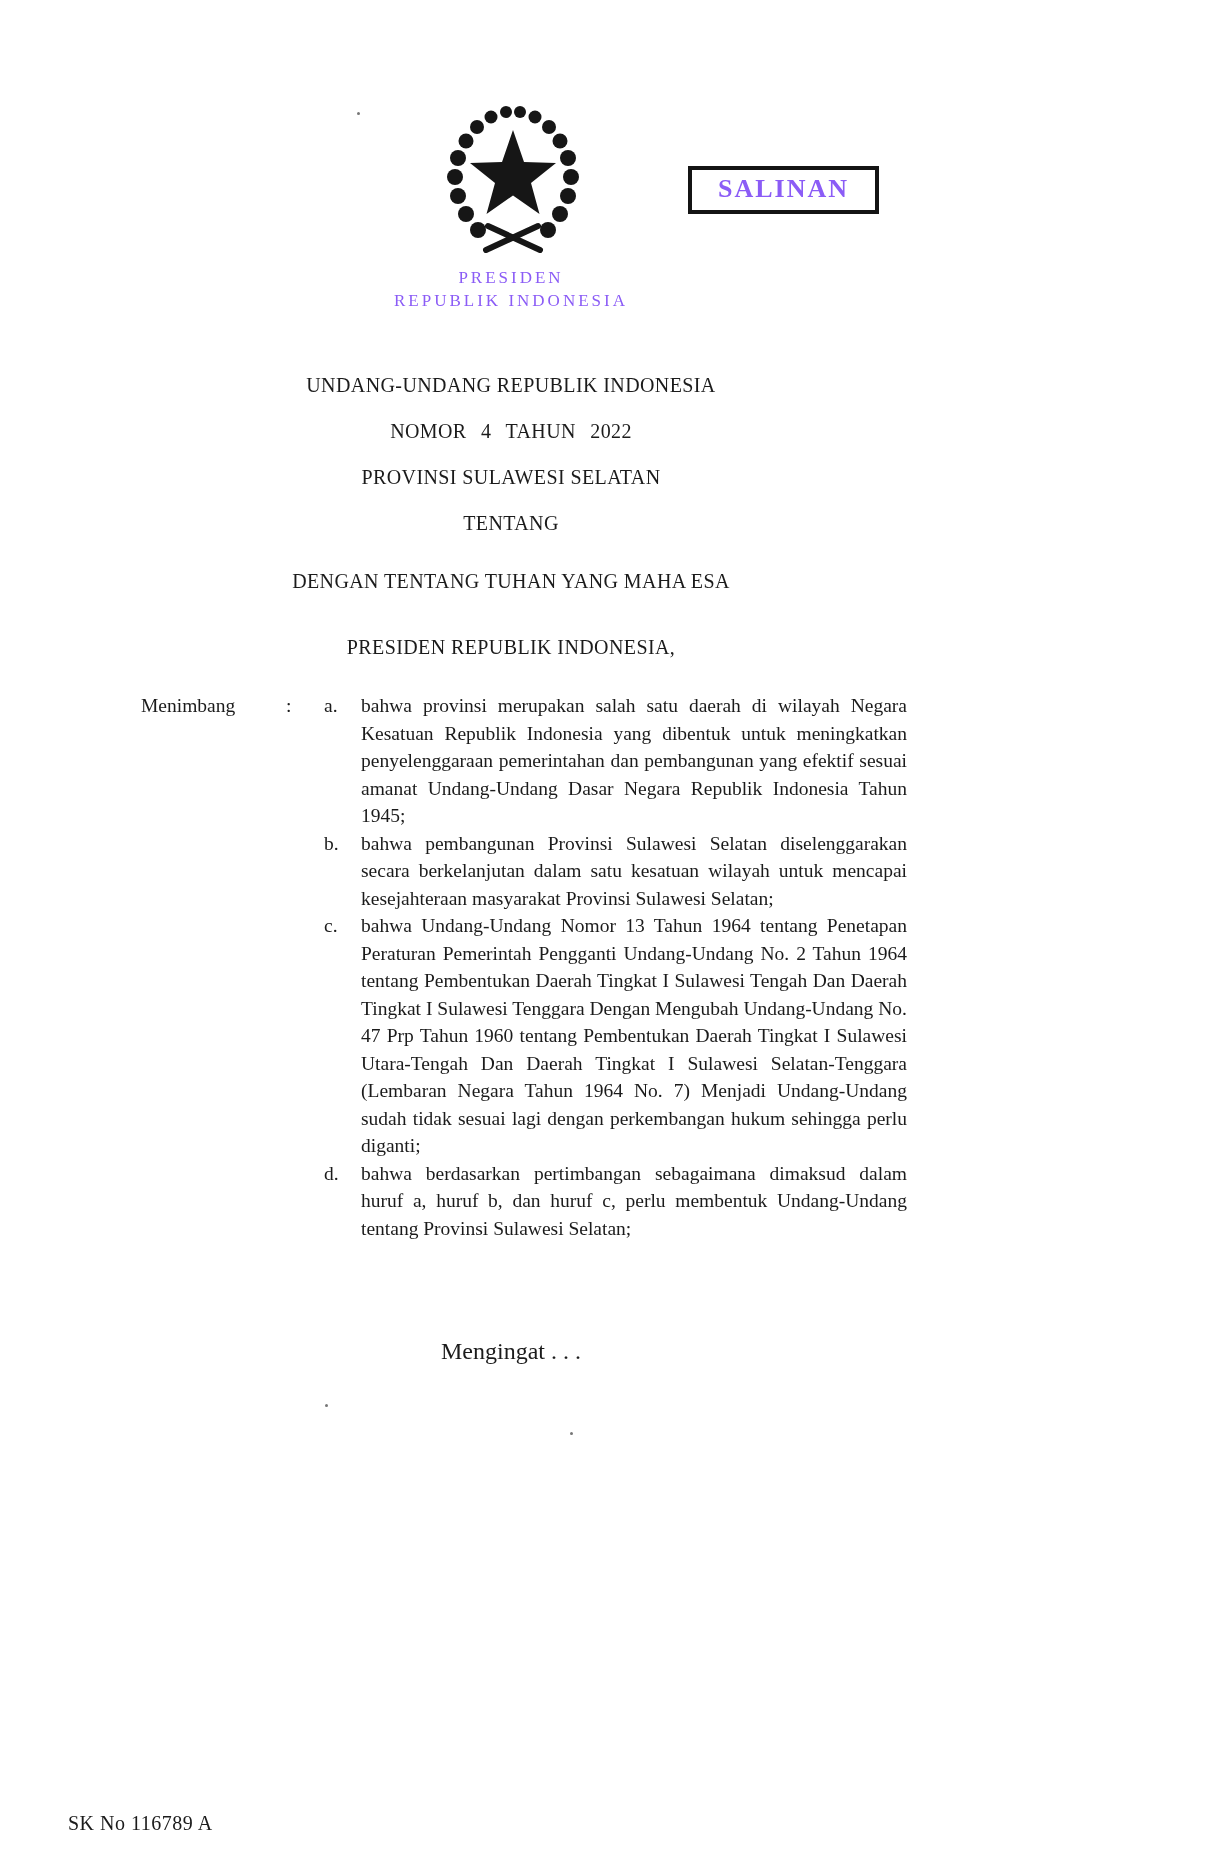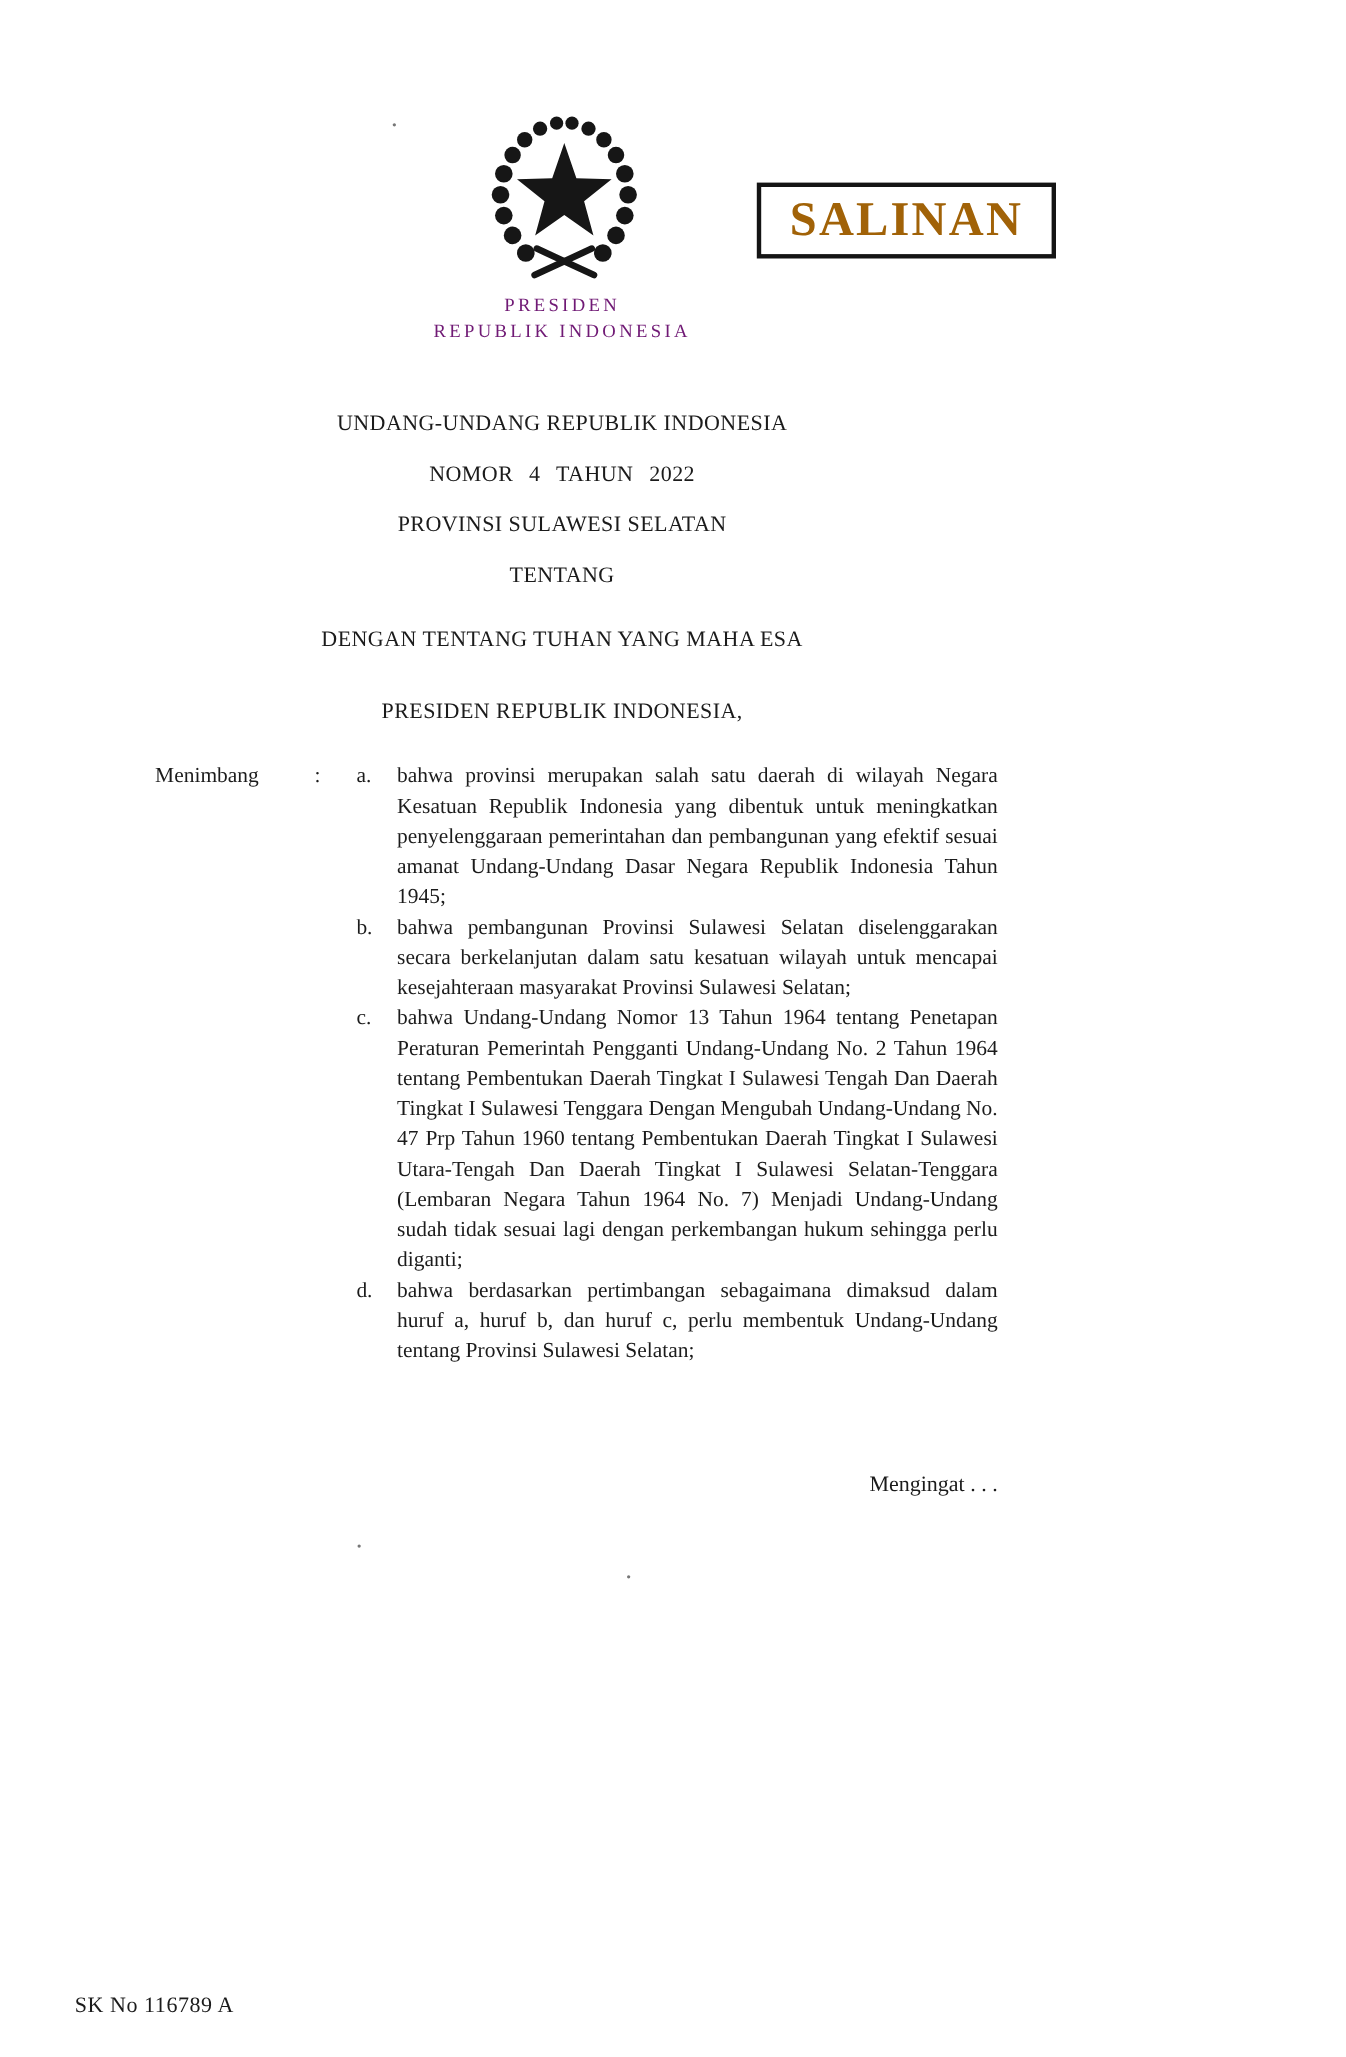--- a/index.html
+++ b/index.html
@@ -31,33 +31,33 @@
     width: 150px;
     height: 160px;
   }
   
   .stamp {
     position: absolute;
     left: 688px;
     top: 166px;
     border: 4px solid #141414;
     padding: 4px 26px 6px 26px;
-    font-size: 44px;
+    font-size: 26px;
     font-weight: bold;
     letter-spacing: 2px;
-    color: #a16207;
+    color: #8b5cf6;
     background: #ffffff;
   }
   
   .letterhead {
     top: 266px;
     font-size: 17px;
     line-height: 23px;
     letter-spacing: 3px;
-    color: #701a75;
+    color: #8b5cf6;
   }
   
   .title-block {
     top: 362px;
     font-size: 20px;
     line-height: 46px;
     letter-spacing: 0.4px;
   }
   .wide-words { word-spacing: 9px; }
   .invocation { margin-top: 12px; }
@@ -78,22 +78,22 @@
   .consider-items { flex: 1; }
   .consider-item { display: flex; align-items: flex-start; }
   .item-letter { width: 37px; flex: 0 0 37px; }
   .item-text { flex: 1; text-align: justify; }
   
   .continuation {
     position: absolute;
     left: 115px;
     top: 1338px;
     width: 792px;
-    text-align: right;
-    font-size: 20px;
+    text-align: center;
+    font-size: 24px;
   }
   .sk-code {
     position: absolute;
     left: 68px;
     top: 1812px;
     font-size: 20px;
     letter-spacing: 0.5px;
   }
   .noise-dot {
     position: absolute;

